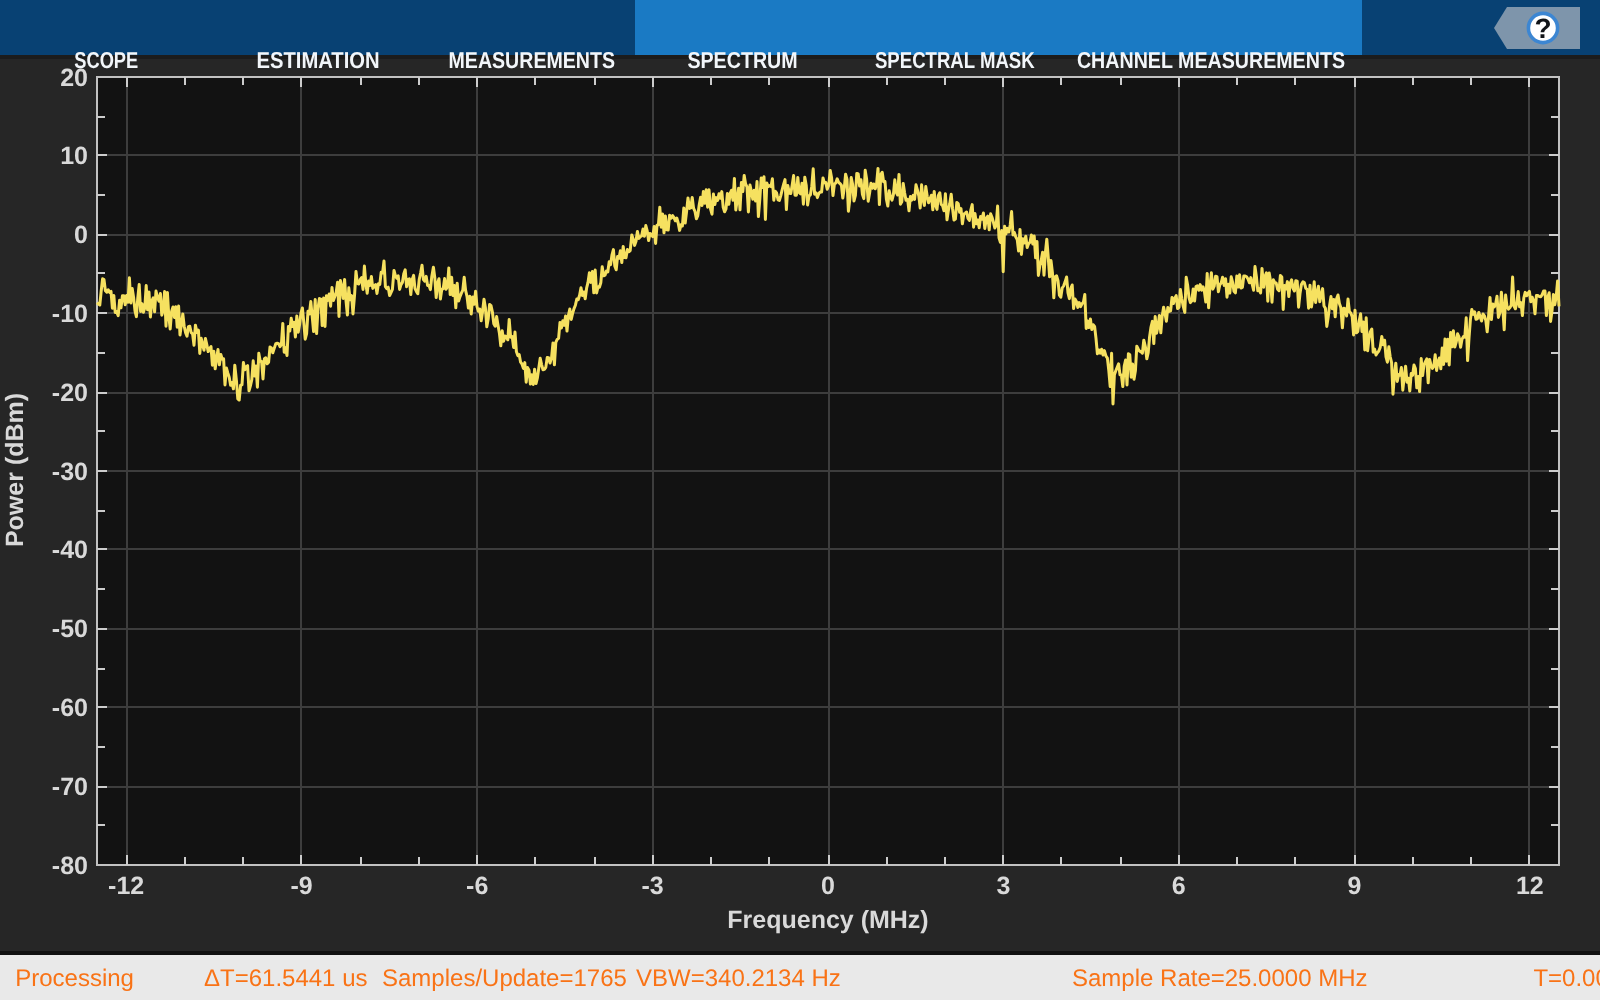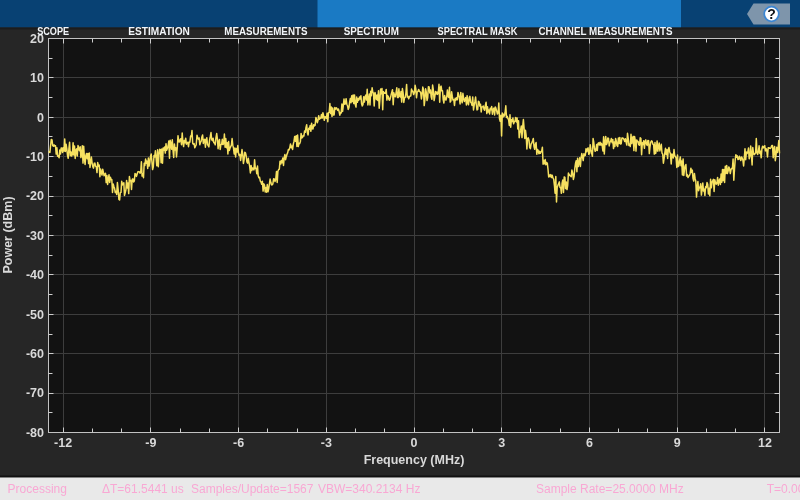--- a/index.html
+++ b/index.html
@@ -1,17 +1,17 @@
 <!DOCTYPE html>
 <html><head><meta charset="utf-8"><style>
 html,body{margin:0;padding:0;width:800px;height:500px;overflow:hidden;background:#262626;font-family:"Liberation Sans",sans-serif;}
 #tabs{position:absolute;left:0;top:16px;width:800px;height:38px;filter:grayscale(0);z-index:5;}
 #tabs span{position:absolute;top:1px;line-height:28.5px;font-size:11.5px;font-weight:bold;color:#f2f6fa;white-space:pre;transform-origin:center;}
 #stat{position:absolute;left:0;top:477.5px;width:800px;height:22.5px;filter:grayscale(0);z-index:5;}
-#stat span{position:absolute;top:0;line-height:22.5px;font-size:12px;color:#f9a8d4;white-space:pre;}
+#stat span{position:absolute;top:0;line-height:22.5px;font-size:12px;color:#f97316;white-space:pre;}
 #qm{position:absolute;left:762px;top:5.5px;width:19px;text-align:center;line-height:17.5px;font-size:14px;font-weight:bold;color:#111418;filter:grayscale(0);z-index:6;}
 svg{position:absolute;left:0;top:0;}
 </style></head><body>
 <svg width="800" height="500">
 <rect x="0" y="0" width="800" height="500" fill="#262626"></rect>
 <rect x="0" y="0" width="800" height="27.5" fill="#084173"></rect>
 <rect x="317.5" y="0" width="363.5" height="27.5" fill="#1a7ac4"></rect>
 <rect x="0" y="27.5" width="800" height="2" fill="#1c1c1c"></rect>
 <path d="M 790 3.5 L 753.5 3.5 L 747 14 L 753.5 24.5 L 790 24.5 Z" fill="#7e95ab"></path>
 <circle cx="771.5" cy="14" r="7.3" fill="#ffffff" stroke="#3c86d2" stroke-width="1.8"></circle>
@@ -159,17 +159,17 @@
     <span style="left:32.7px;transform:scaleX(0.794)">SCOPE</span>
     <span style="left:124.2px;transform:scaleX(0.879)">ESTIMATION</span>
     <span style="left:216.5px;transform:scaleX(0.851)">MEASUREMENTS</span>
     <span style="left:339.4px;transform:scaleX(0.854)">SPECTRUM</span>
     <span style="left:427.7px;transform:scaleX(0.808)">SPECTRAL MASK</span>
     <span style="left:526.5px;transform:scaleX(0.854)">CHANNEL MEASUREMENTS</span>
   </div>
 <div id="stat">
     <span style="left:7.6px">Processing</span>
     <span style="left:102px">ΔT=61.5441 us</span>
-    <span style="left:191px">Samples/Update=1567</span>
+    <span style="left:191px">Samples/Update=1765</span>
     <span style="left:318px">VBW=340.2134 Hz</span>
     <span style="left:536px">Sample Rate=25.0000 MHz</span>
     <span style="left:766.7px">T=0.0090</span>
   </div>
 <div id="qm">?</div>
 </body></html>

